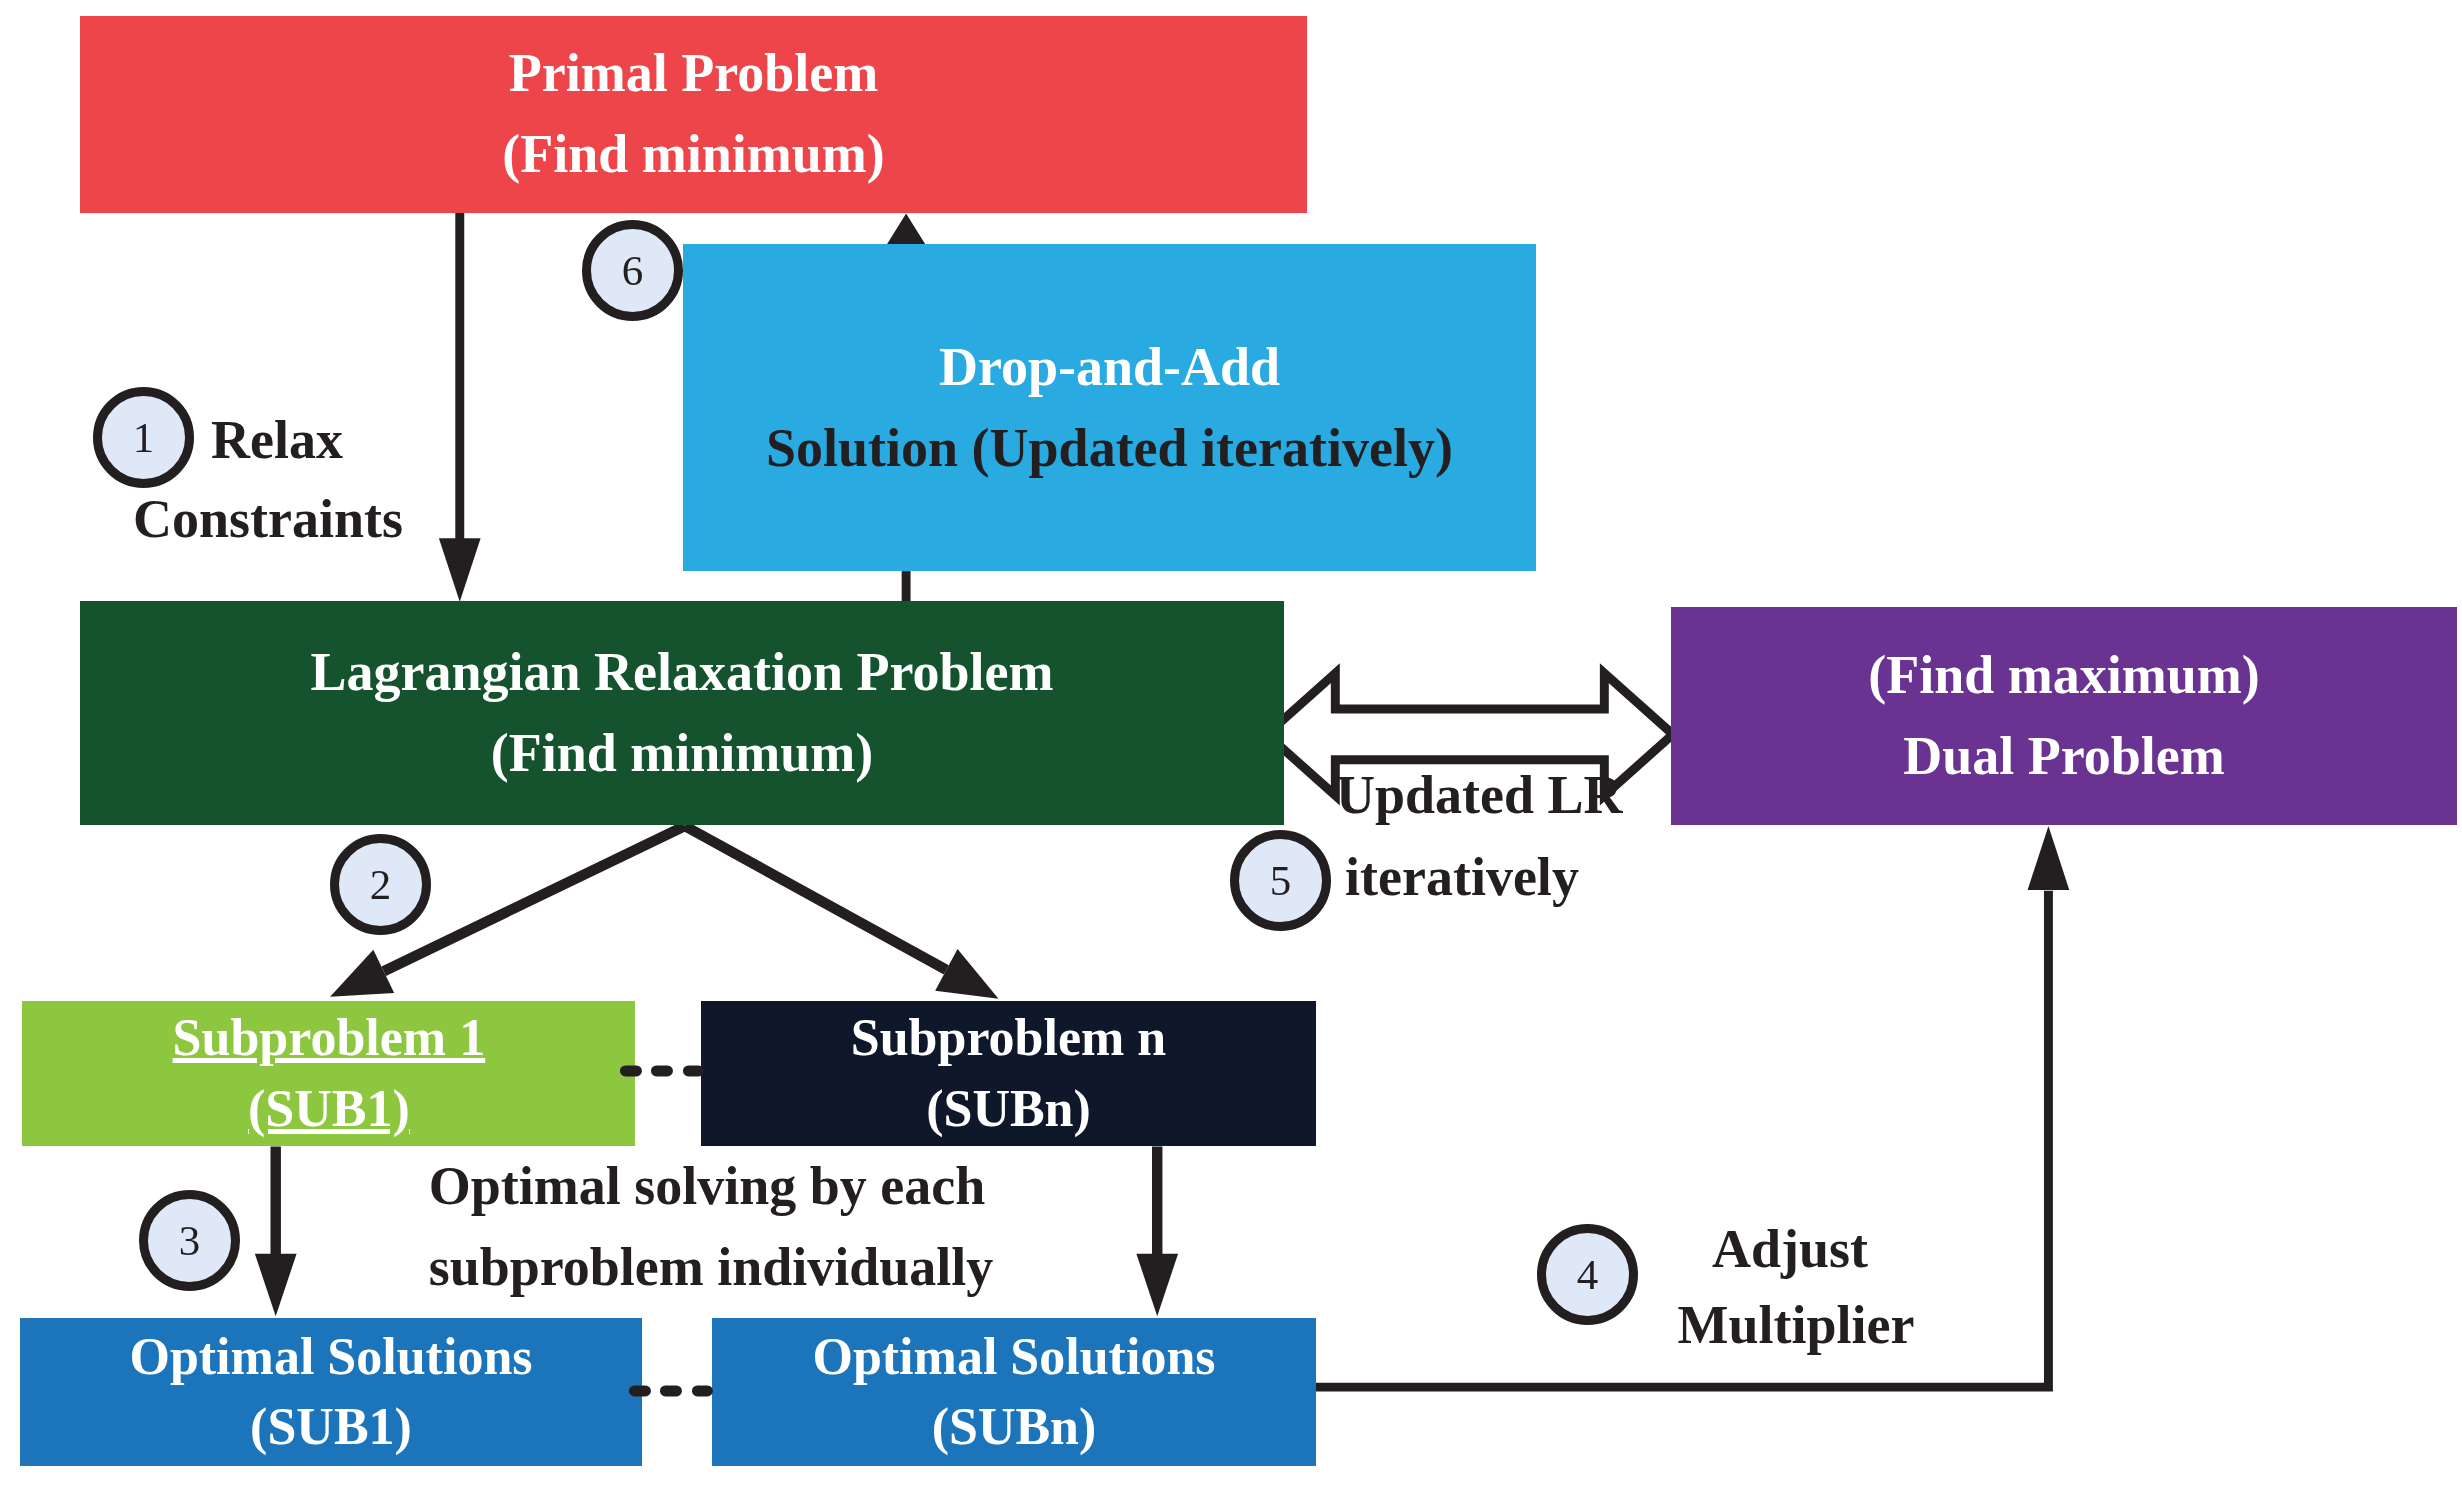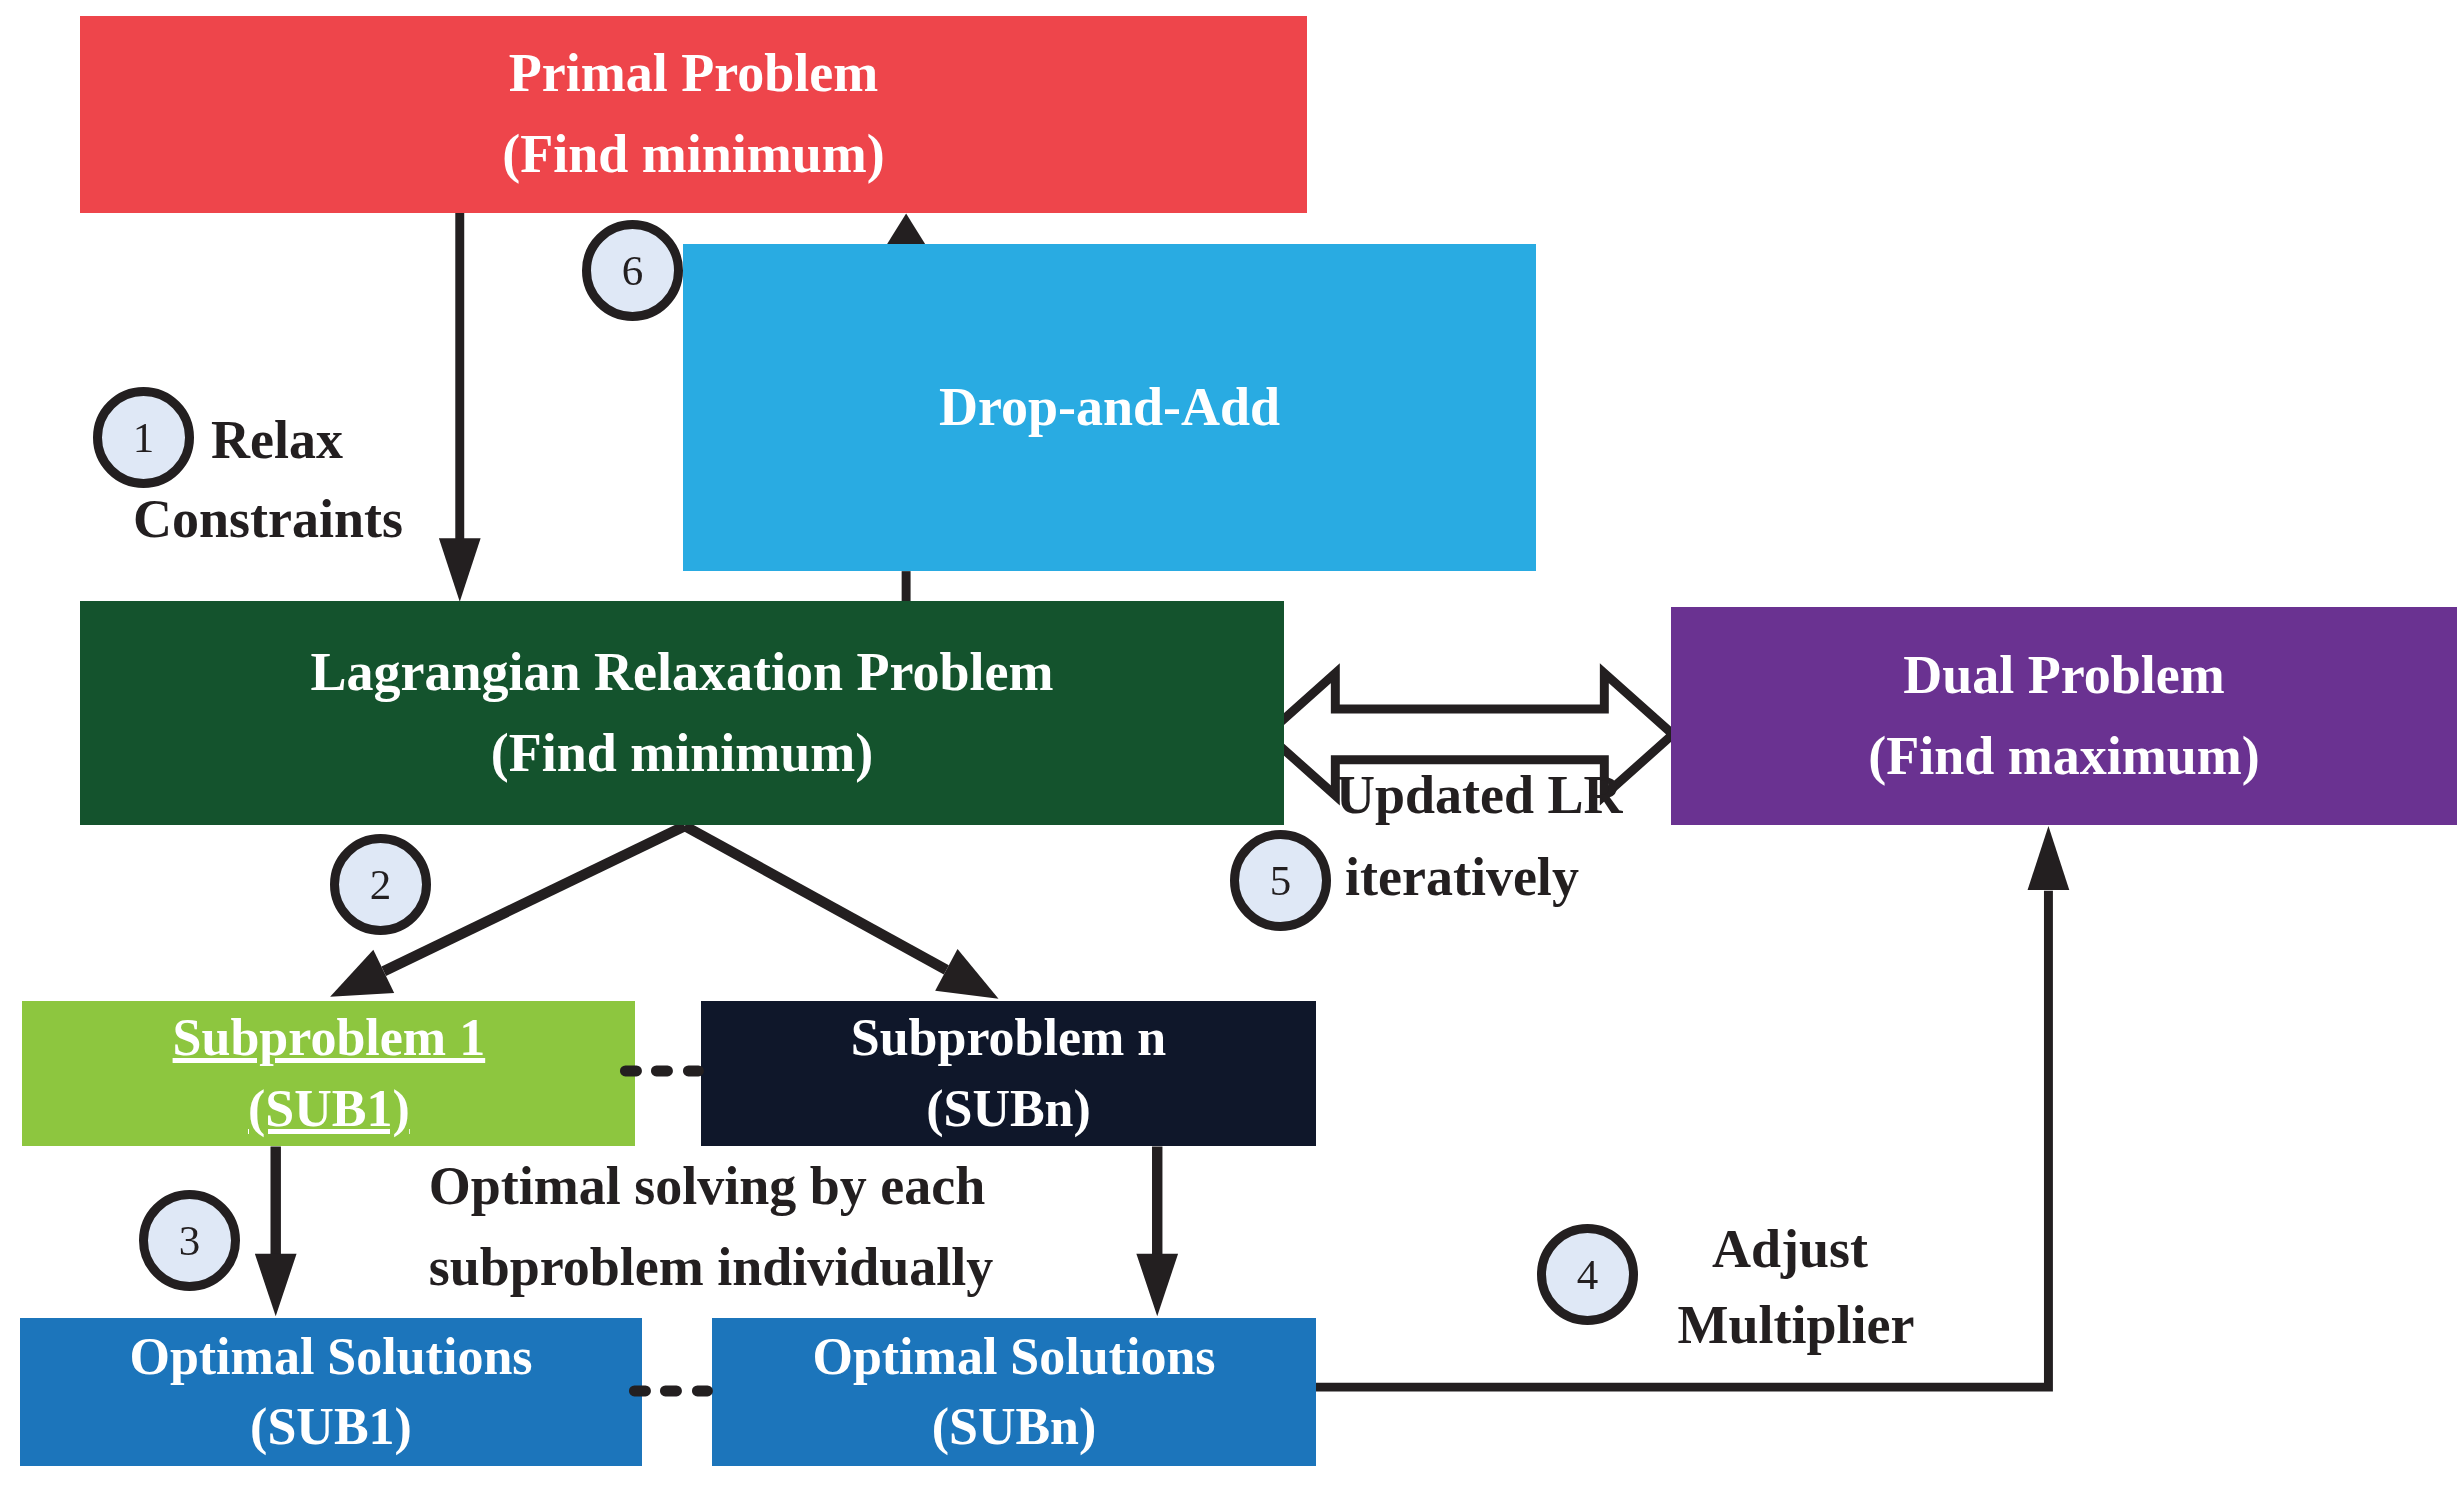--- a/index.html
+++ b/index.html
@@ -99,30 +99,31 @@
     </g>
   </svg>
 
   <div class="box" style="left:80px;top:15.7px;width:1227px;height:197px;background:#ee454b;">
     <div class="ln">Primal Problem</div>
     <div class="ln">(Find minimum)</div>
   </div>
 
   <div class="box" style="left:683px;top:244px;width:853px;height:327px;background:#29abe2;">
     <div class="ln" style="color:#ffffff;">Drop-and-Add</div>
+    <div class="ln" style="color:#231f20;">Solution (Updated iteratively)</div>
   </div>
 
   <div class="box" style="left:80px;top:601px;width:1204px;height:224px;background:#14532d;">
     <div class="ln">Lagrangian Relaxation Problem</div>
     <div class="ln">(Find minimum)</div>
   </div>
 
   <div class="box" style="left:1671px;top:607px;width:786px;height:218px;background:#6a3291;">
+    <div class="ln">(Find maximum)</div>
     <div class="ln">Dual Problem</div>
-    <div class="ln">(Find maximum)</div>
   </div>
 
   <div class="box" style="left:22.4px;top:1001px;width:613px;height:145px;background:#8dc63f;font-size:52px;line-height:1.35;text-decoration:underline;">
     <div class="ln">Subproblem 1</div>
     <div class="ln">(SUB1)</div>
   </div>
 
   <div class="box" style="left:701px;top:1001px;width:615px;height:145px;background:#0f172a;font-size:52px;line-height:1.35;">
     <div class="ln">Subproblem n</div>
     <div class="ln">(SUBn)</div>

